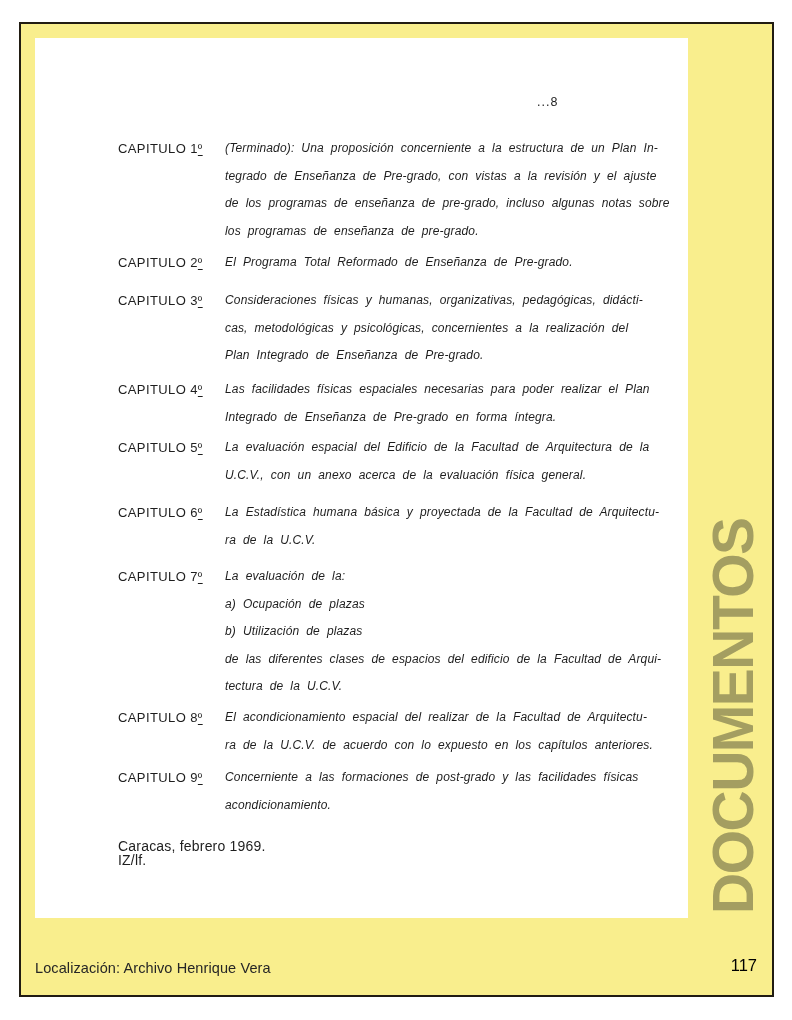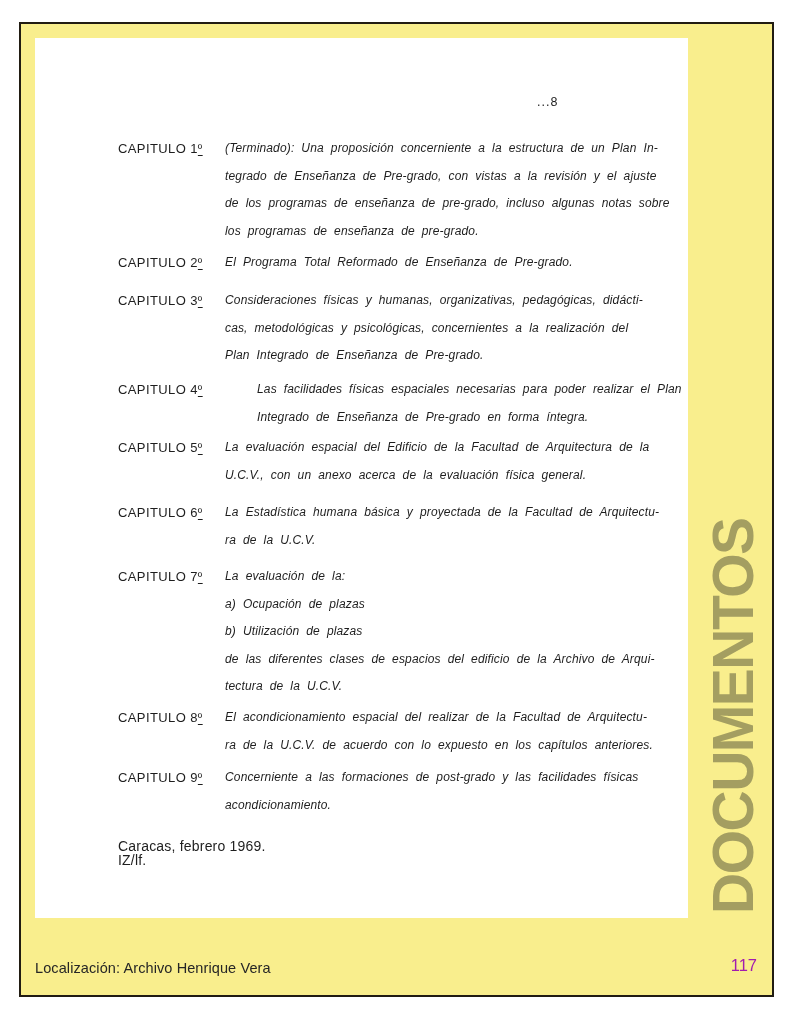--- a/index.html
+++ b/index.html
@@ -67,21 +67,21 @@
     font-size:57px;font-weight:bold;letter-spacing:-1.5px;
     color:var(--olive);
     white-space:nowrap;
   }
   .footer-location{
     position:absolute;left:14px;top:936px;
     font-size:14.5px;color:var(--footer-ink);letter-spacing:0.1px;
   }
   .footer-page-number{
     position:absolute;right:15px;top:932px;
-    font-size:16.5px;color:#a21caf;
+    font-size:16.5px;color:#000000;
   }
 </style>
 </head>
 <body>
 
 <div class="canvas">
   <div class="page">
 
     <div class="sheet">
       <div class="doc">
@@ -104,21 +104,21 @@
               </div>
             </div>
             <div class="chapter" style="top: 249px;">
               <div class="chapter-label">CAPITULO 3<span class="ord">º</span></div>
               <div class="chapter-body">
                 <div class="line">Consideraciones físicas y humanas, organizativas, pedagógicas, didácti-</div>
                 <div class="line">cas, metodológicas y psicológicas, concernientes a la realización del</div>
                 <div class="line">Plan Integrado de Enseñanza de Pre-grado.</div>
               </div>
             </div>
-            <div class="chapter" style="top: 338px; gap: 32px;">
+            <div class="chapter" style="top: 338px;">
               <div class="chapter-label">CAPITULO 4<span class="ord">º</span></div>
               <div class="chapter-body">
                 <div class="line">Las facilidades físicas espaciales necesarias para poder realizar el Plan</div>
                 <div class="line">Integrado de Enseñanza de Pre-grado en forma íntegra.</div>
               </div>
             </div>
             <div class="chapter" style="top: 396px;">
               <div class="chapter-label">CAPITULO 5<span class="ord">º</span></div>
               <div class="chapter-body">
                 <div class="line">La evaluación espacial del Edificio de la Facultad de Arquitectura de la</div>
@@ -131,21 +131,21 @@
                 <div class="line">La Estadística humana básica y proyectada de la Facultad de Arquitectu-</div>
                 <div class="line">ra de la U.C.V.</div>
               </div>
             </div>
             <div class="chapter" style="top: 525px;">
               <div class="chapter-label">CAPITULO 7<span class="ord">º</span></div>
               <div class="chapter-body">
                 <div class="line">La evaluación de la:</div>
                 <div class="line">a) Ocupación de plazas</div>
                 <div class="line">b) Utilización de plazas</div>
-                <div class="line">de las diferentes clases de espacios del edificio de la Archivo de Arqui-</div>
+                <div class="line">de las diferentes clases de espacios del edificio de la Facultad de Arqui-</div>
                 <div class="line">tectura de la U.C.V.</div>
               </div>
             </div>
             <div class="chapter" style="top: 666px;">
               <div class="chapter-label">CAPITULO 8<span class="ord">º</span></div>
               <div class="chapter-body">
                 <div class="line">El acondicionamiento espacial del realizar de la Facultad de Arquitectu-</div>
                 <div class="line">ra de la U.C.V. de acuerdo con lo expuesto en los capítulos anteriores.</div>
               </div>
             </div>

